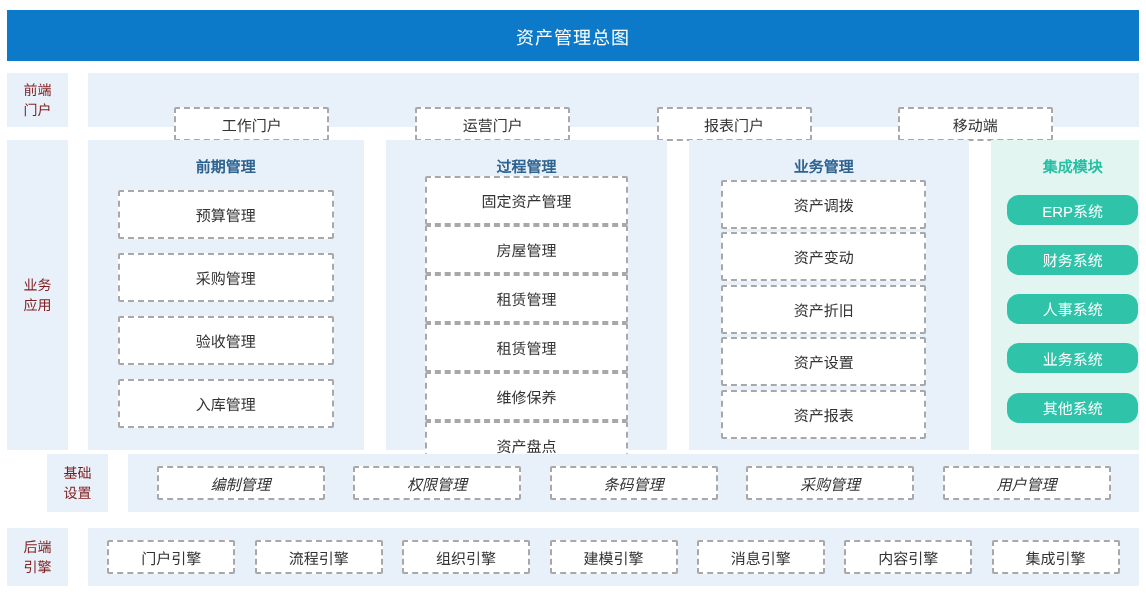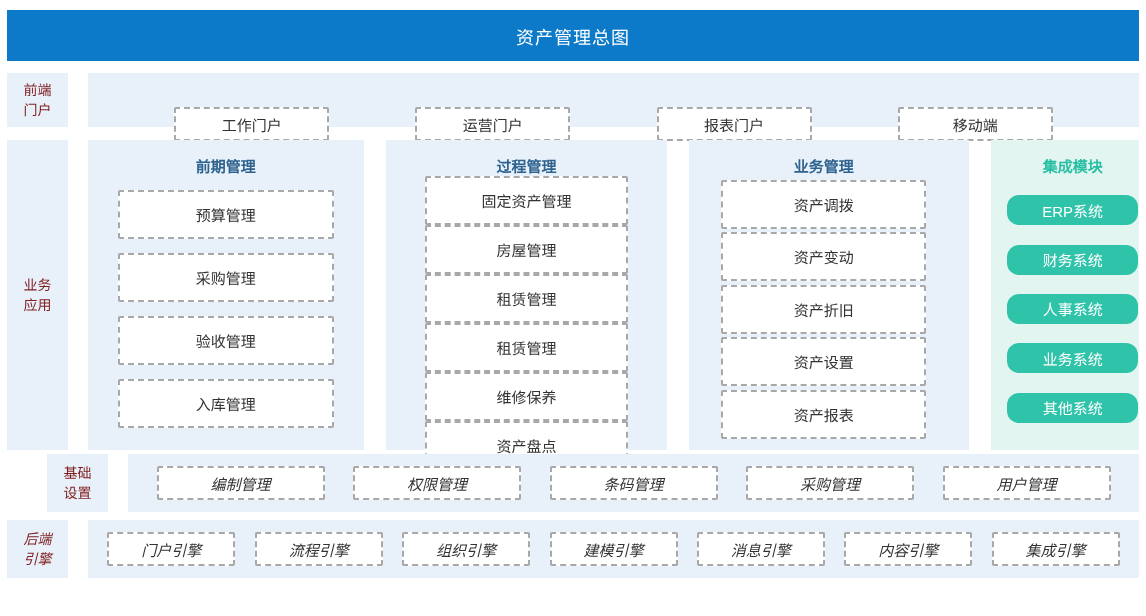--- a/index.html
+++ b/index.html
@@ -72,21 +72,21 @@
   .tbox{
     background:var(--button-teal);color:#ffffff;border-radius:12px;
     display:flex;align-items:center;justify-content:center;
     font-size:15px;height:30px;width:100%;cursor:pointer;white-space:nowrap;
   }
 
   
   .row3{margin-top:4px;padding-left:40px;}
   .row3 .row-content{height:58px;}
   .row3 .dbox{width:168px;font-style:italic;}
-  .row4{margin-top:8px;font-style:italic;}
+  .row4{margin-top:16px;}
   .row4 .row-content{height:58px;}
   .row4 .dbox{width:128px;}
 </style>
 </head>
 <body>
 
 <div class="page">
 
   <div class="banner">
     <div class="banner-title">资产管理总图</div>

